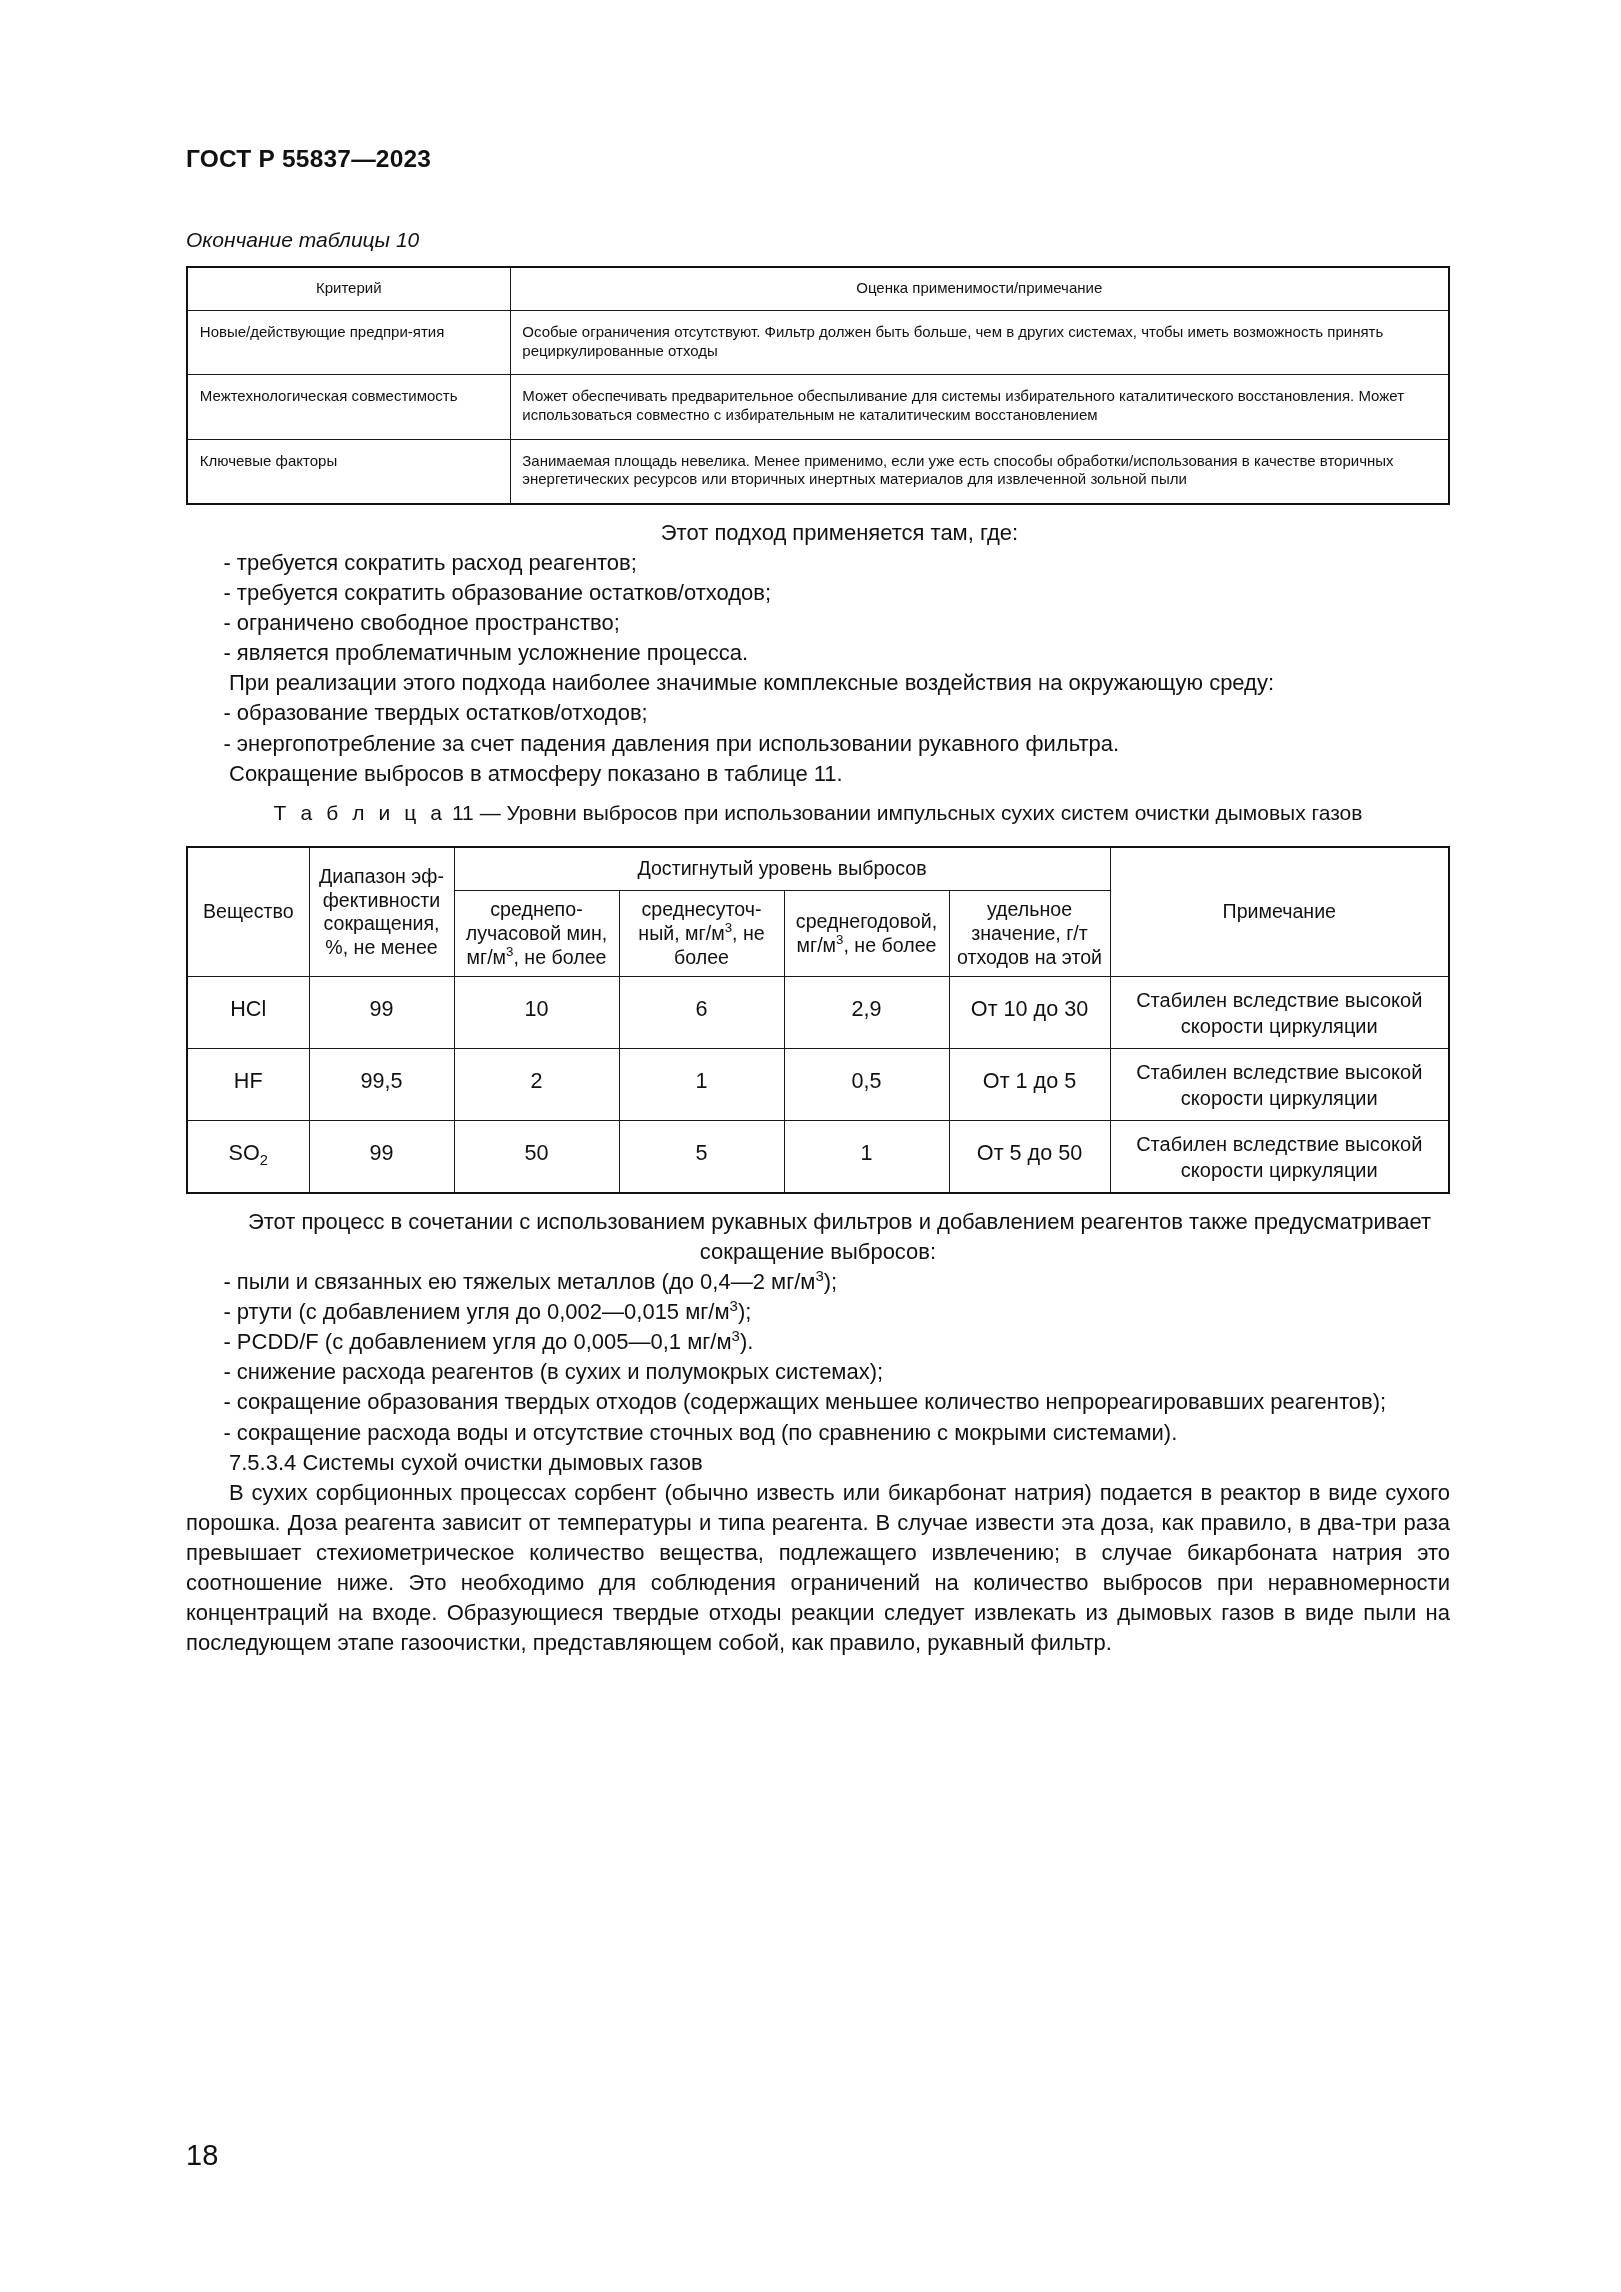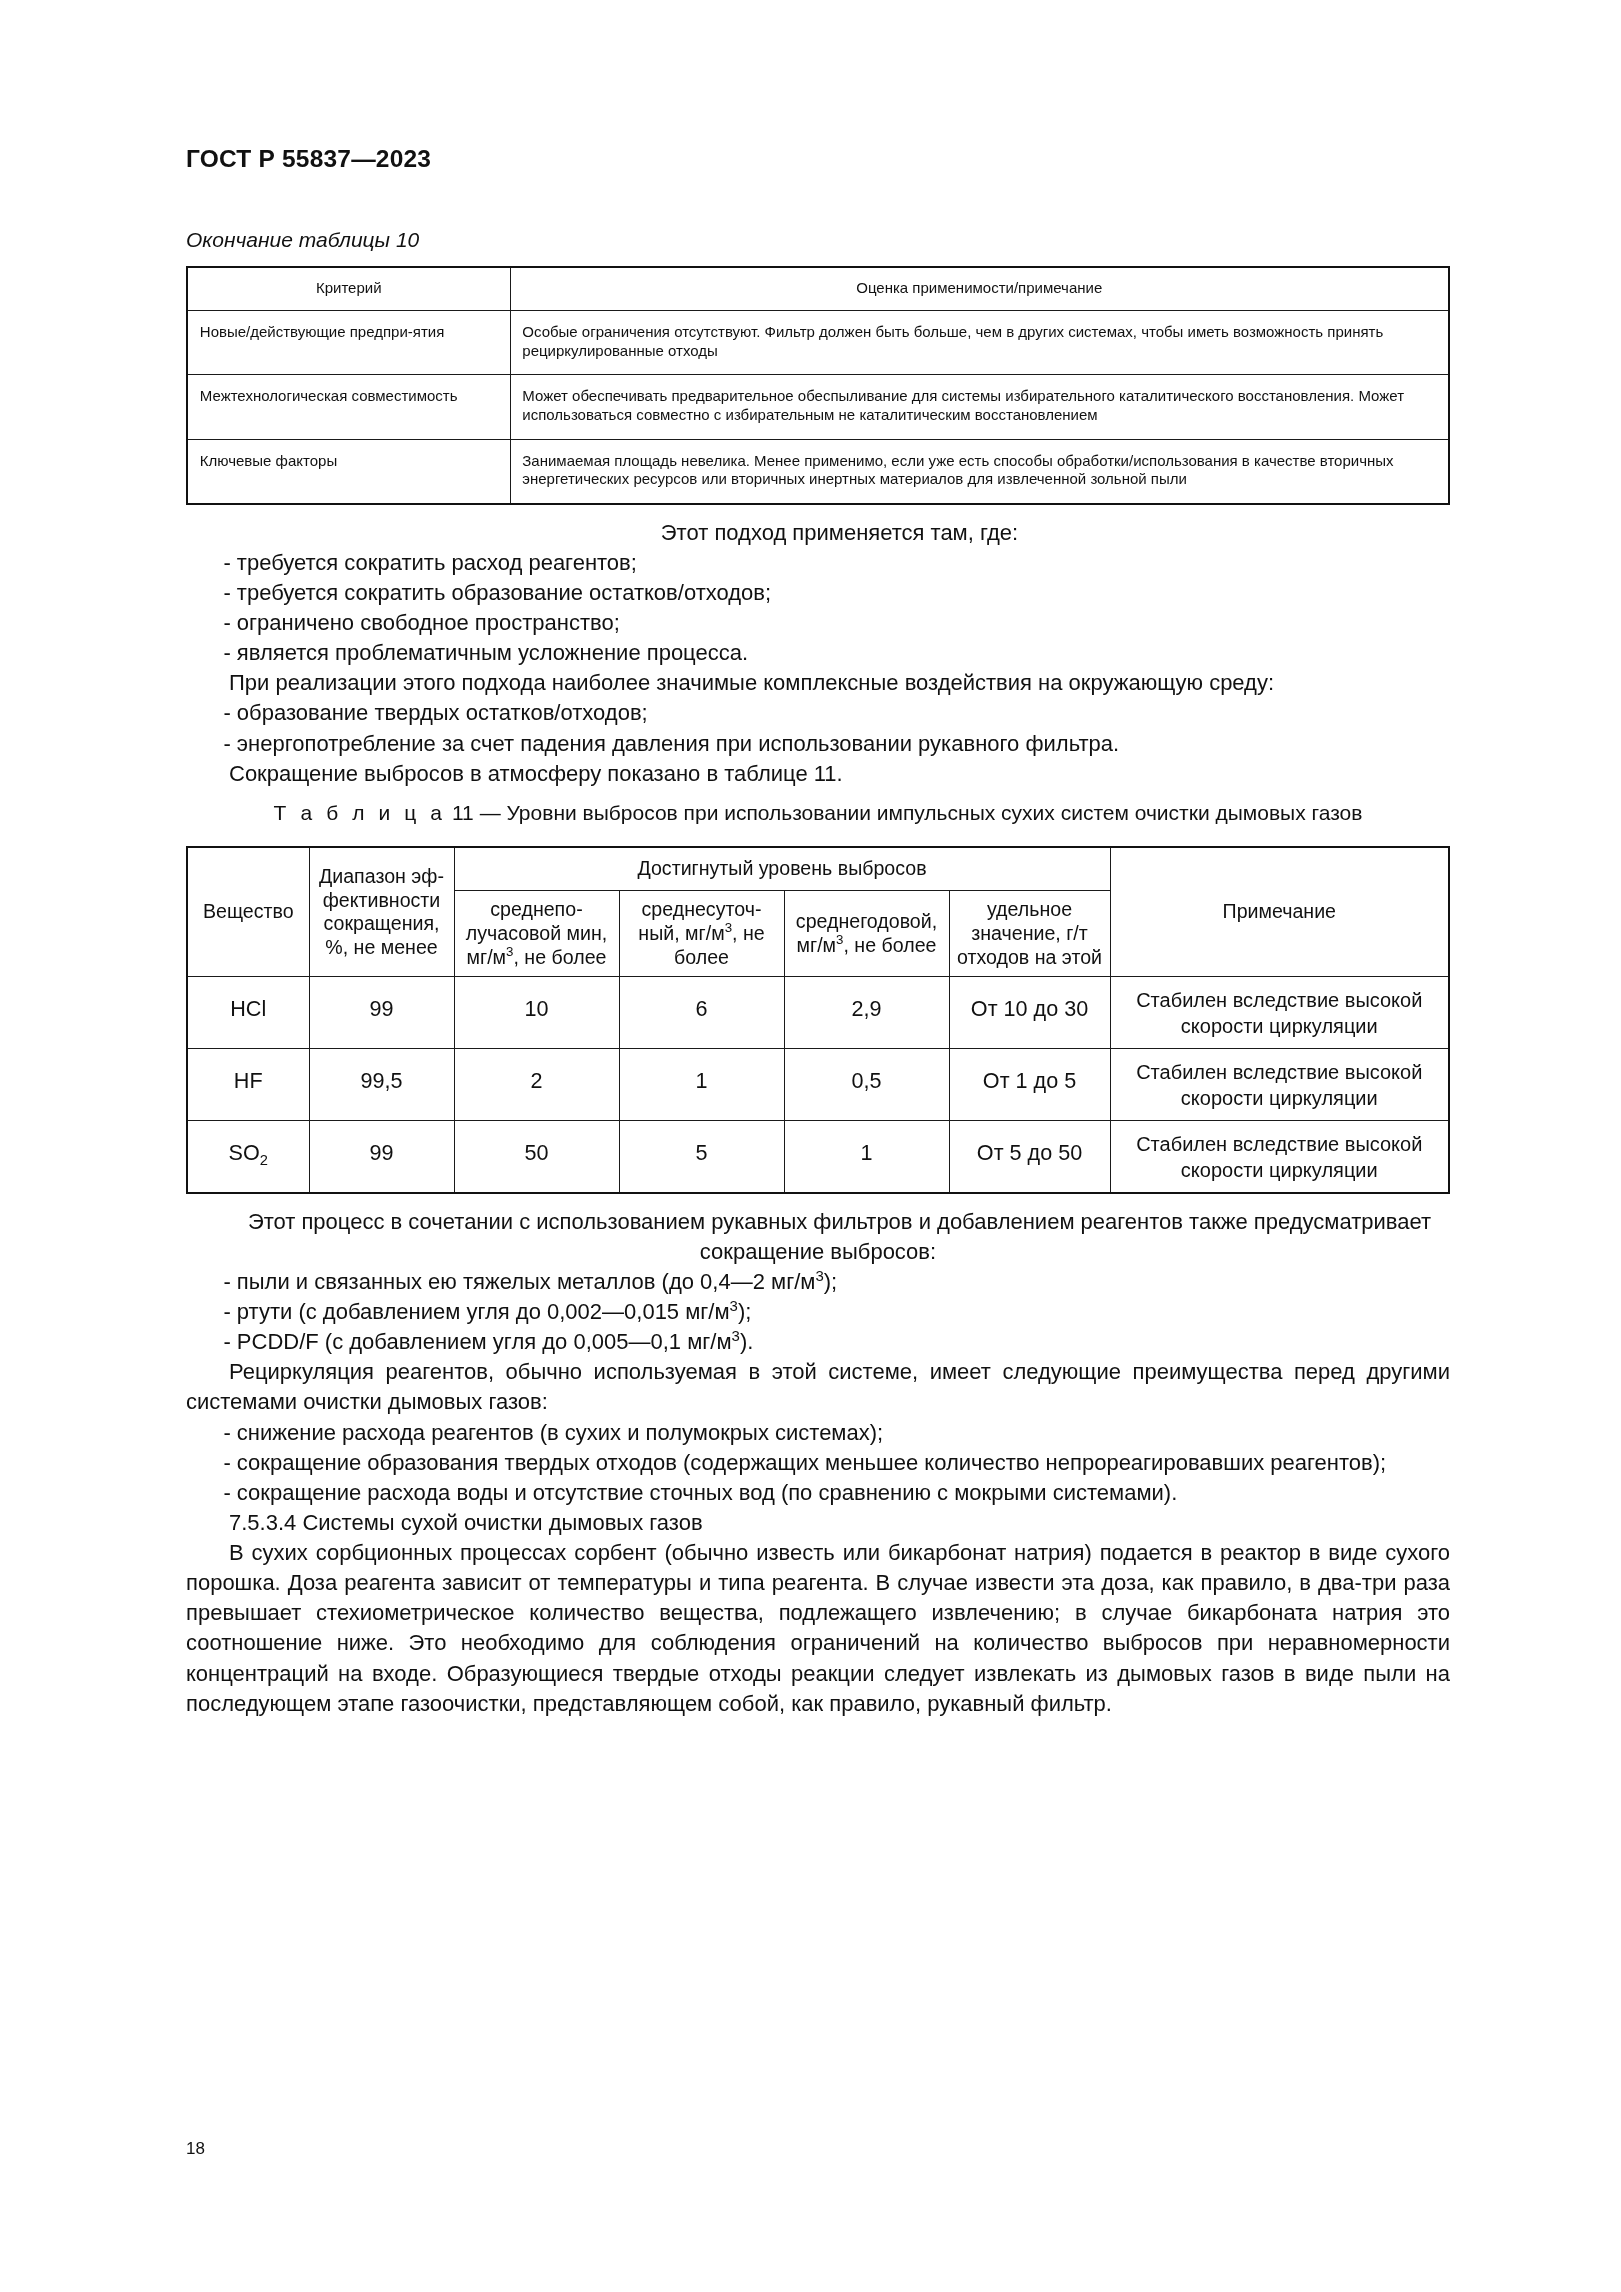--- a/index.html
+++ b/index.html
@@ -123,21 +123,21 @@
     margin: 0;
     padding-left: 59px;
     text-indent: -21.6px;
     text-align: left;
   }
 
   .page-number {
     position: absolute;
     left: 186px;
     top: 2139px;
-    font-size: 17px;
+    font-size: 29px;
   }
 </style>
 </head>
 <body>
 
 <div class="page">
   <div class="content">
 
     <div class="doc-header">ГОСТ Р 55837—2023</div>
 
@@ -238,21 +238,20 @@
             <td class="note">Стабилен вследствие высокой скорости циркуляции</td>
           </tr>
         </tbody>
       </table>
     </div>
 
     <p class="para ind blk">Этот процесс в сочетании с использованием рукавных фильтров и добавлением реагентов также предусматривает сокращение выбросов:</p>
     <p class="bullet"><span>- пыли и связанных ею тяжелых металлов (до 0,4—2 мг/м</span><sup>3</sup><span>);</span></p>
     <p class="bullet"><span>- ртути (с добавлением угля до 0,002—0,015 мг/м</span><sup>3</sup><span>);</span></p>
     <p class="bullet"><span>- PCDD/F (с добавлением угля до 0,005—0,1 мг/м</span><sup>3</sup><span>).</span></p>
-    <p class="para ind">Рециркуляция реагентов, обычно используемая в этой системе, имеет следующие преимущества перед другими системами очистки дымовых газов:</p>
     <p class="bullet">- снижение расхода реагентов (в сухих и полумокрых системах);</p>
     <p class="bullet">- сокращение образования твердых отходов (содержащих меньшее количество непрореагировав­ших реагентов);</p>
     <p class="bullet">- сокращение расхода воды и отсутствие сточных вод (по сравнению с мокрыми системами).</p>
     <p class="para ind nojust">7.5.3.4 Системы сухой очистки дымовых газов</p>
     <p class="para ind">В сухих сорбционных процессах сорбент (обычно известь или бикарбонат натрия) подается в ре­актор в виде сухого порошка. Доза реагента зависит от температуры и типа реагента. В случае извести эта доза, как правило, в два-три раза превышает стехиометрическое количество вещества, подлежаще­го извлечению; в случае бикарбоната натрия это соотношение ниже. Это необходимо для соблюдения ограничений на количество выбросов при неравномерности концентраций на входе. Образующиеся твердые отходы реакции следует извлекать из дымовых газов в виде пыли на последующем этапе газо­очистки, представляющем собой, как правило, рукавный фильтр.</p>
 
   </div>
 
   <div class="page-number">18</div>
 </div>

